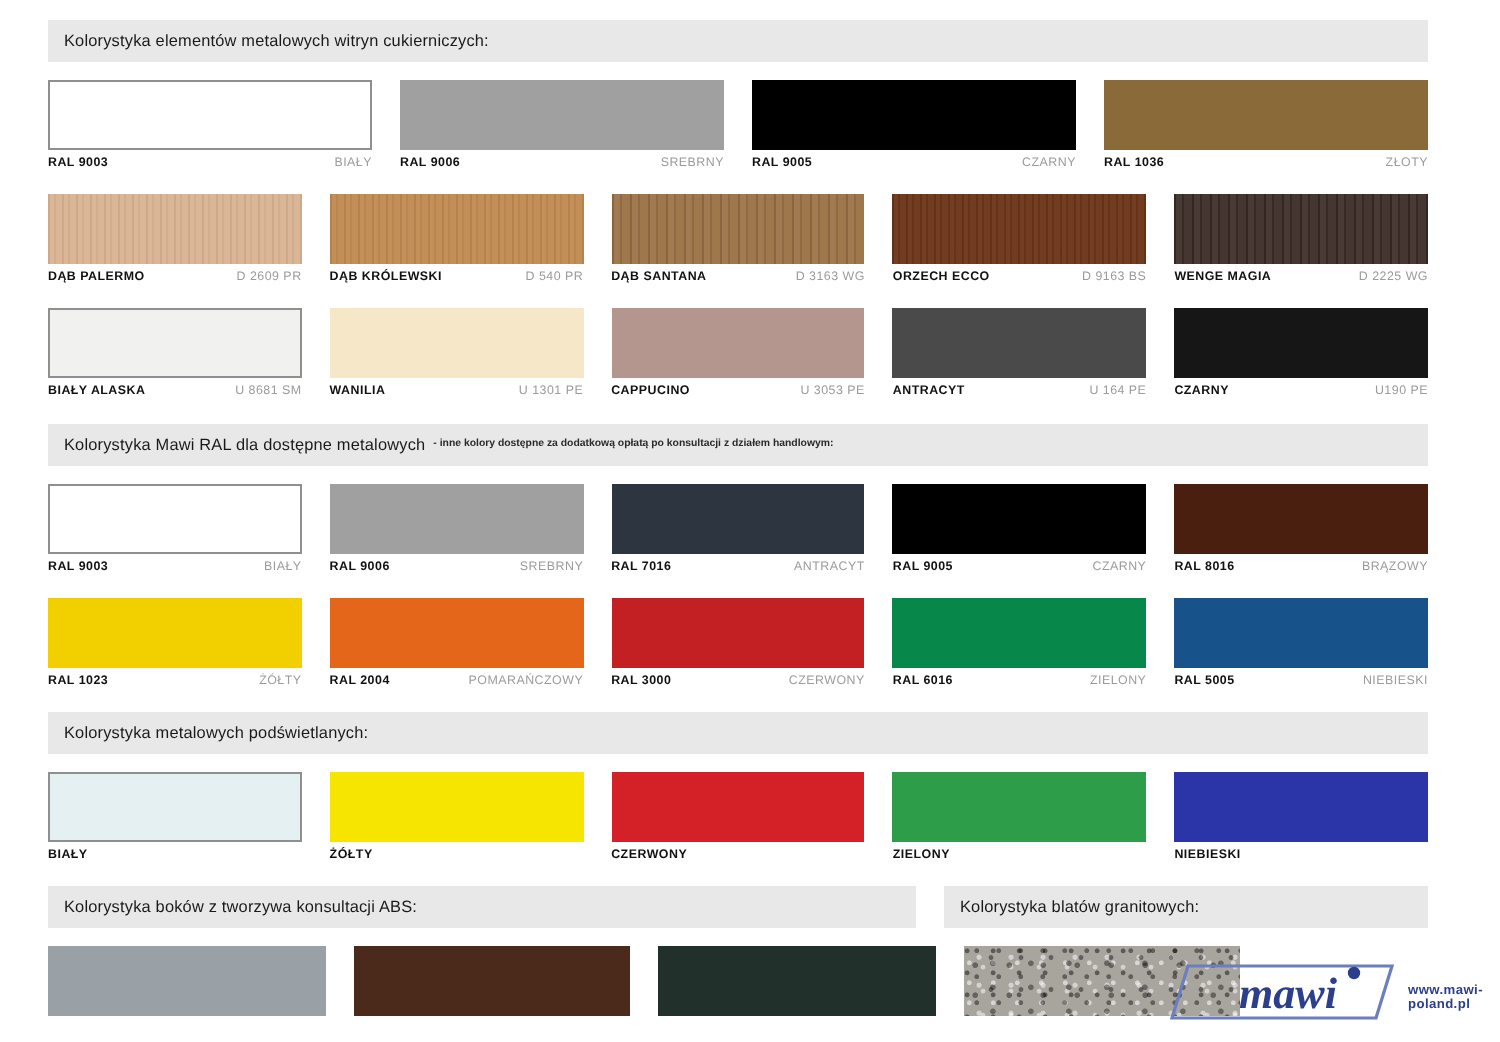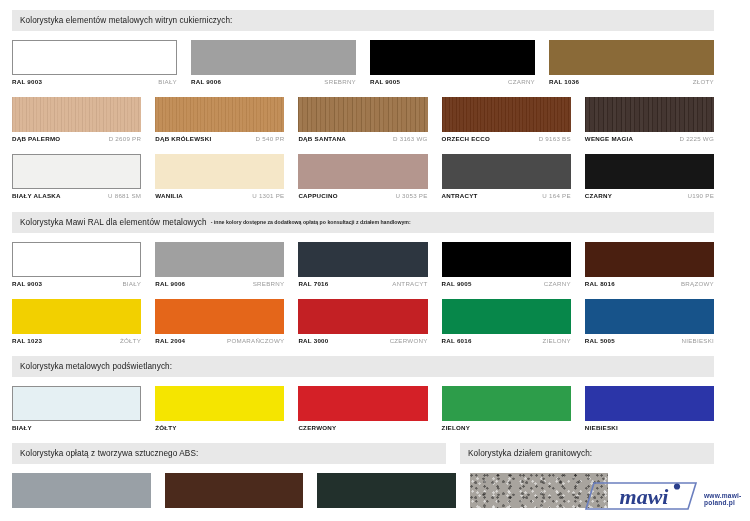--- a/index.html
+++ b/index.html
@@ -7,21 +7,21 @@
     width:750px;height:521px;
     background:#ffffff;
     font-family:"Liberation Sans", sans-serif;
     color:#1a1a1a;
     overflow:hidden;
   }
   .sheet{
     position:relative;
     width:726px;height:521px;
     box-sizing:border-box;
-    padding:10px 12px 0 12px;
+    padding:10px 12px 0 24px;
   }
   .section-head{
     background:#e8e8e8;
     height:21px;
     display:flex;
     align-items:center;
     padding:0 8px;
     box-sizing:border-box;
     font-size:8.2px;
     font-weight:400;
@@ -231,21 +231,21 @@
     <div class="cell">
       <div class="swatch tex plain" style="background:#161616"></div>
       <div class="labels">
         <span class="nm">CZARNY</span>
         <span class="code">U190 PE</span>
       </div>
     </div>
   </div>
 
   <div class="section-head">
-    <span>Kolorystyka Mawi RAL dla elementów metalowych</span>
+    <span>Kolorystyka Mawi RAL dla dostępne metalowych</span>
     <span class="note">- inne kolory dostępne za dodatkową opłatą po konsultacji z działem handlowym:</span>
   </div>
   <div class="row">
     <div class="cell">
       <div class="swatch outlined" style="background:#ffffff"></div>
       <div class="labels">
         <span class="nm">RAL 9003</span>
         <span class="code">BIAŁY</span>
       </div>
     </div>
@@ -348,24 +348,24 @@
     <div class="cell">
       <div class="swatch" style="background:#2b35a8"></div>
       <div class="labels">
         <span class="nm">NIEBIESKI</span>
       </div>
     </div>
   </div>
 
   <div class="head-row">
     <div class="section-head" style="flex:0 0 434px">
-      <span>Kolorystyka opłatą z tworzywa sztucznego ABS:</span>
+      <span>Kolorystyka boków z tworzywa konsultacji ABS:</span>
     </div>
     <div class="section-head" style="flex:1">
-      <span>Kolorystyka działem granitowych:</span>
+      <span>Kolorystyka blatów granitowych:</span>
     </div>
   </div>
 
   <div class="row bottom-left">
     <div class="cell">
       <div class="swatch" style="background:#99a0a6"></div>
 
     </div>
     <div class="cell">
       <div class="swatch" style="background:#4b2a1c"></div>

